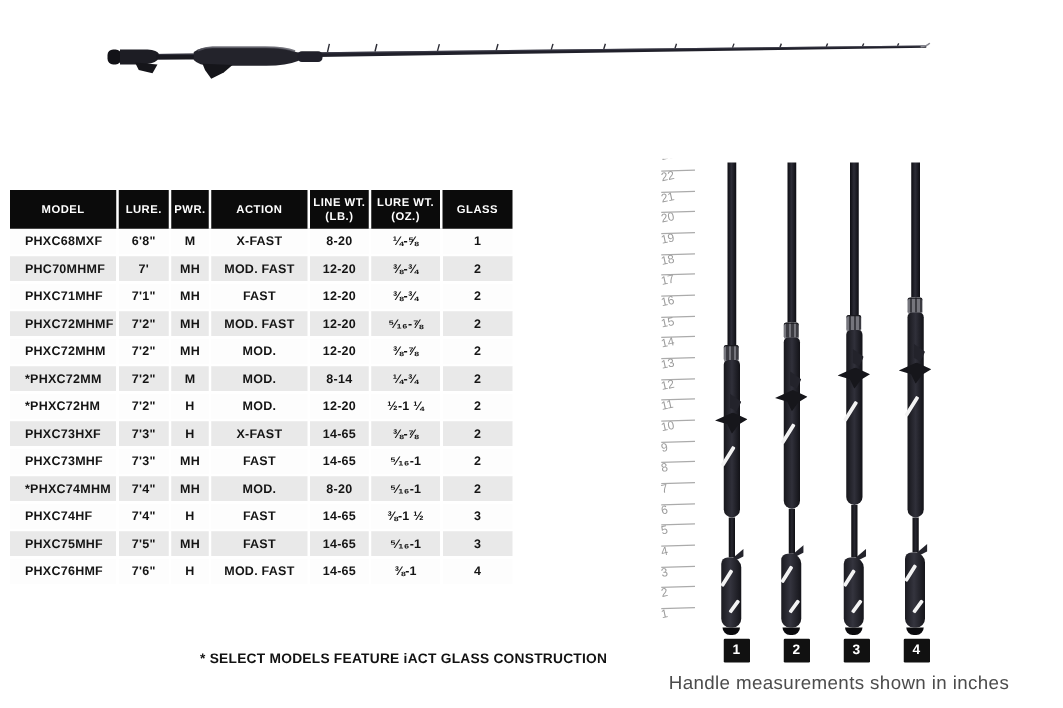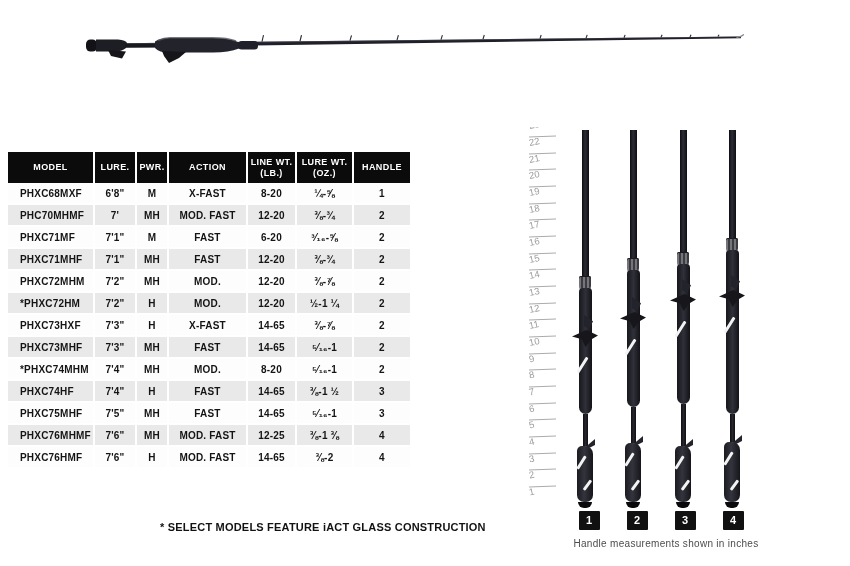--- a/index.html
+++ b/index.html
@@ -72,21 +72,21 @@
   .s2{top:calc(var(--gtop) + 9px);height:15px;margin-left:-5px;}
   .s3{top:352px;height:12px;width:2.5px;margin-left:1px;transform:rotate(36deg);}
   .h-cap{top:375px;height:6px;width:14px;margin-left:-7px;background:#0a0a0d;
     border-radius:0 0 6px 6px;}
 
   
   .badge{position:absolute;top:511px;width:21px;height:19px;background:var(--badge_bg);
     color:var(--badge_text);font-size:11px;font-weight:700;text-align:center;line-height:19px;
     border-radius:1px;}
   .handles-caption{position:absolute;left:535px;top:538px;width:262px;text-align:center;
-    font-size:10px;color:var(--caption);letter-spacing:.3px;white-space:nowrap;}
+    font-size:15px;color:var(--caption);letter-spacing:.3px;white-space:nowrap;}
 </style>
 </head>
 <body>
 
 <div class="stage">
 
   <svg class="rod" width="770" height="80" viewBox="0 0 770 80">
 
     <polygon points="122,43.2 741,36.4 741,38.2 122,47.6" fill="#20202a"></polygon>
     <polygon points="122,43.2 741,36.4 741,37.1 122,44.3" fill="#4d4d5c" opacity="0.55"></polygon>
@@ -148,21 +148,21 @@
   </th>
             <th>
     <div class="th-l">LINE WT.</div>
               <div class="th-s">(LB.)</div>
   </th>
             <th>
     <div class="th-l">LURE WT.</div>
               <div class="th-s">(OZ.)</div>
   </th>
             <th>
-    <div class="th-l">HANDLE</div>
+    <div class="th-l">GLASS</div>
   </th>
           </tr>
       </thead>
       <tbody id="body-rows">
           <tr>
     <td class="c-model">PHXC68MXF</td>
     <td>6'8"</td>
     <td>M</td>
     <td>X-FAST</td>
     <td>8-20</td>
@@ -172,44 +172,53 @@
           <tr>
     <td class="c-model">PHC70MHMF</td>
     <td>7'</td>
     <td>MH</td>
     <td>MOD. FAST</td>
     <td>12-20</td>
     <td>⅜-¾</td>
     <td>2</td>
   </tr>
           <tr>
-    <td class="c-model">PHXC71MF</td>
-    <td>7'1"</td>
-    <td>M</td>
-    <td>FAST</td>
-    <td>6-20</td>
-    <td>³⁄₁₆-⅝</td>
-    <td>2</td>
-  </tr>
-          <tr>
     <td class="c-model">PHXC71MHF</td>
     <td>7'1"</td>
     <td>MH</td>
     <td>FAST</td>
     <td>12-20</td>
     <td>⅜-¾</td>
     <td>2</td>
   </tr>
           <tr>
+    <td class="c-model">PHXC72MHMF</td>
+    <td>7'2"</td>
+    <td>MH</td>
+    <td>MOD. FAST</td>
+    <td>12-20</td>
+    <td>⁵⁄₁₆-⅞</td>
+    <td>2</td>
+  </tr>
+          <tr>
     <td class="c-model">PHXC72MHM</td>
     <td>7'2"</td>
     <td>MH</td>
     <td>MOD.</td>
     <td>12-20</td>
     <td>⅜-⅞</td>
+    <td>2</td>
+  </tr>
+          <tr>
+    <td class="c-model">*PHXC72MM</td>
+    <td>7'2"</td>
+    <td>M</td>
+    <td>MOD.</td>
+    <td>8-14</td>
+    <td>¼-¾</td>
     <td>2</td>
   </tr>
           <tr>
     <td class="c-model">*PHXC72HM</td>
     <td>7'2"</td>
     <td>H</td>
     <td>MOD.</td>
     <td>12-20</td>
     <td>½-1 ¼</td>
     <td>2</td>
@@ -253,35 +262,26 @@
           <tr>
     <td class="c-model">PHXC75MHF</td>
     <td>7'5"</td>
     <td>MH</td>
     <td>FAST</td>
     <td>14-65</td>
     <td>⁵⁄₁₆-1</td>
     <td>3</td>
   </tr>
           <tr>
-    <td class="c-model">PHXC76MHMF</td>
-    <td>7'6"</td>
-    <td>MH</td>
-    <td>MOD. FAST</td>
-    <td>12-25</td>
-    <td>⅜-1 ⅜</td>
-    <td>4</td>
-  </tr>
-          <tr>
     <td class="c-model">PHXC76HMF</td>
     <td>7'6"</td>
     <td>H</td>
     <td>MOD. FAST</td>
     <td>14-65</td>
-    <td>⅜-2</td>
+    <td>⅜-1</td>
     <td>4</td>
   </tr>
         </tbody>
     </table>
   </div>
 
   <div class="footnote">* SELECT MODELS FEATURE iACT GLASS CONSTRUCTION</div>
 
   <div class="ruler" id="ruler">
       <div class="ruler-row" style="top: 359.07px;">

